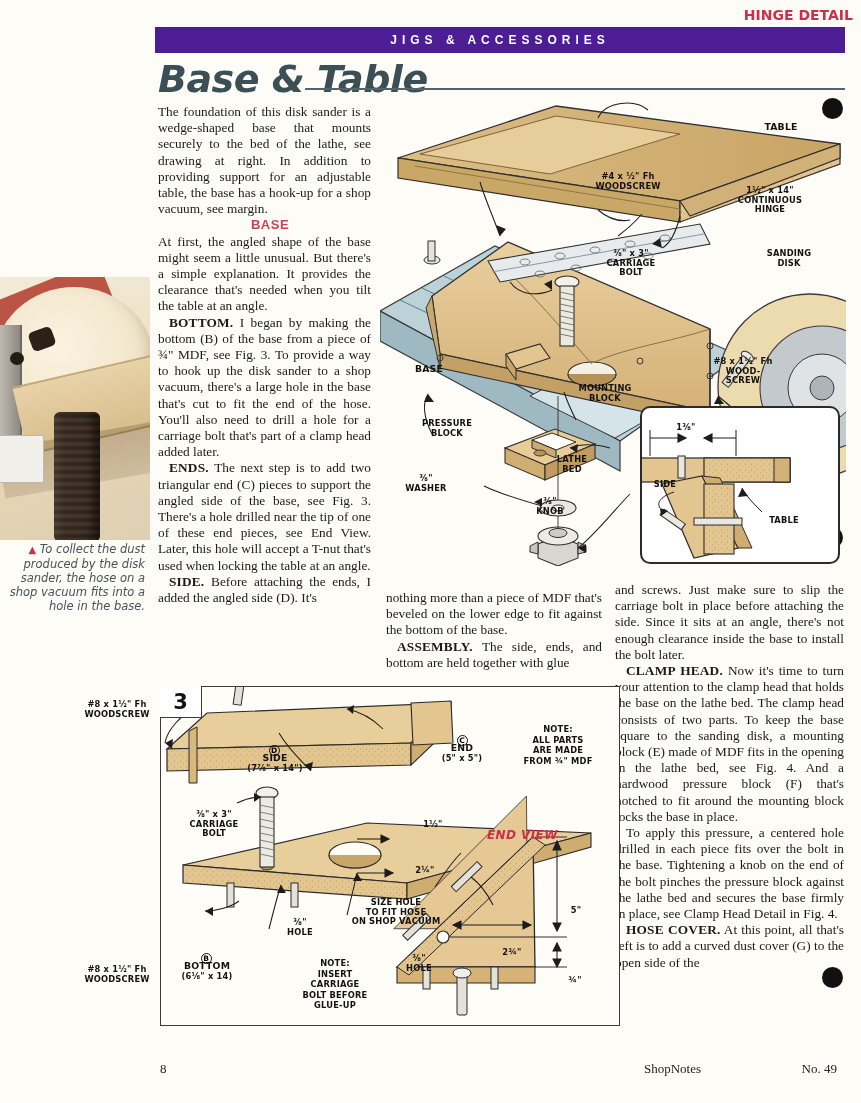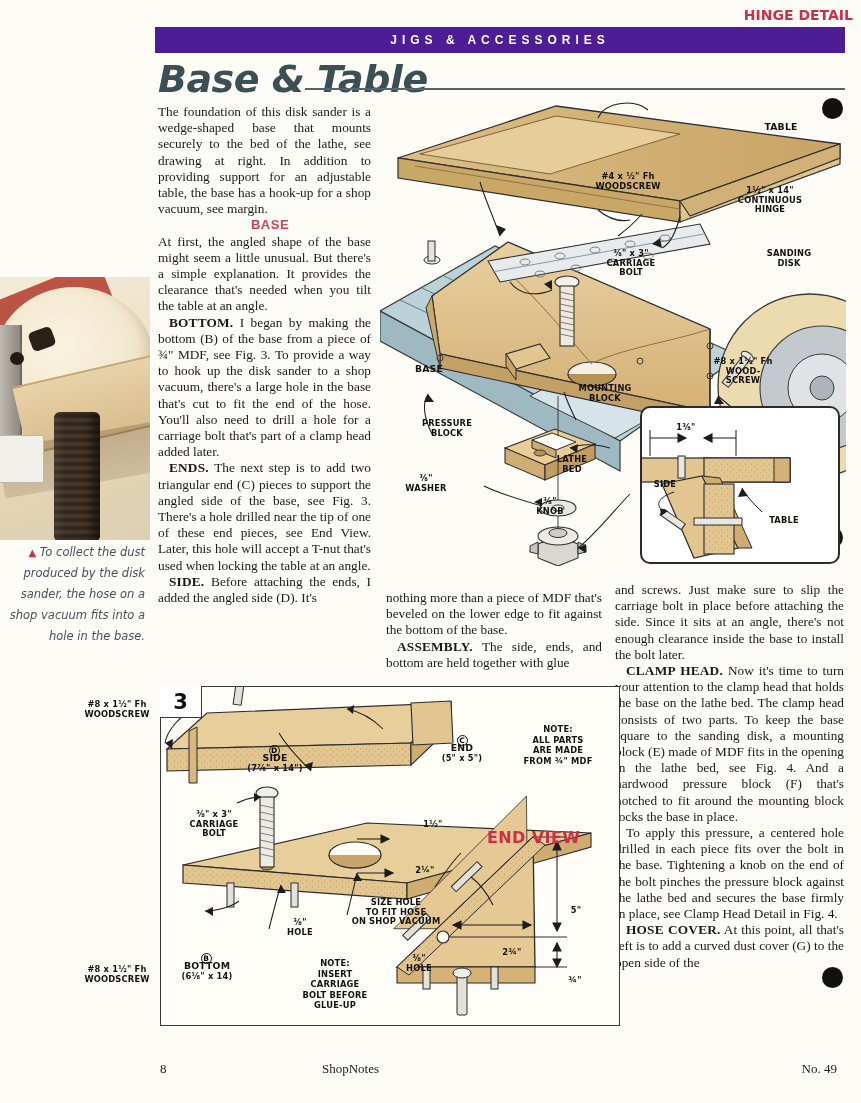--- a/index.html
+++ b/index.html
@@ -85,21 +85,21 @@
     border-right:2px solid #6d6962;
   }
   .photo .plate {
     position:absolute; left:-4px; top:158px; width:48px; height:48px;
     background:#f1efe9; border:1px solid #bdb8ae;
   }
   .caption {
     position:absolute; left:0px; top:542px; width:150px;
     text-align:right; padding-right:5px;
     font-family:"DejaVu Sans", sans-serif;
-    font-style:italic; font-size:11.5px; line-height:21px; color:#45525a;
+    font-style:italic; font-size:11.5px; line-height:14px; color:#45525a;
   }
   .caption .tri {
     color:#c0394f; font-style:normal; font-size:10px;
   }
 
   
   .col { position:absolute; font-size:13.3px; line-height:16.2px; color:#1a1a1a;
          text-align:justify; }
   .col p { margin:0 0 0 0; text-indent:11px; }
   .col p.first { text-indent:0; }
@@ -145,27 +145,27 @@
   }
   .fig3-num {
     position:absolute; left:160px; top:686px; width:42px; height:32px;
     background:#fff; border-right:1.6px solid #3a3a3a; border-bottom:1.6px solid #3a3a3a;
     font-family:"DejaVu Sans", sans-serif; font-weight:bold; font-size:21px;
     display:flex; align-items:center; justify-content:center; color:#111;
   }
   .endview-title {
     position:absolute;
     font-family:"DejaVu Sans", sans-serif; font-weight:bold;
-    font-size:16px; color:#cc3049; letter-spacing:.4px;
+    font-size:12px; color:#cc3049; letter-spacing:.4px;font-style:italic;
   }
 
   
   .foot { position:absolute; bottom:26px; font-family:"Liberation Serif", serif; font-size:13px; color:#222; }
   #foot-page { left:160px; }
-  #foot-mid  { left:0; width:701px; text-align:center; }
+  #foot-mid  { left:0; width:701px; text-align:right; }
   #foot-iss  { right:24px;margin-left:8px; }
   .circ {
     display:inline-flex; align-items:center; justify-content:center;
     width:11px; height:11px; border:1px solid #111; border-radius:50%;
     font-size:7.5px; font-weight:bold; font-family:"DejaVu Sans",sans-serif;
     vertical-align:middle;
   }
 </style>
 </head>
 <body>

